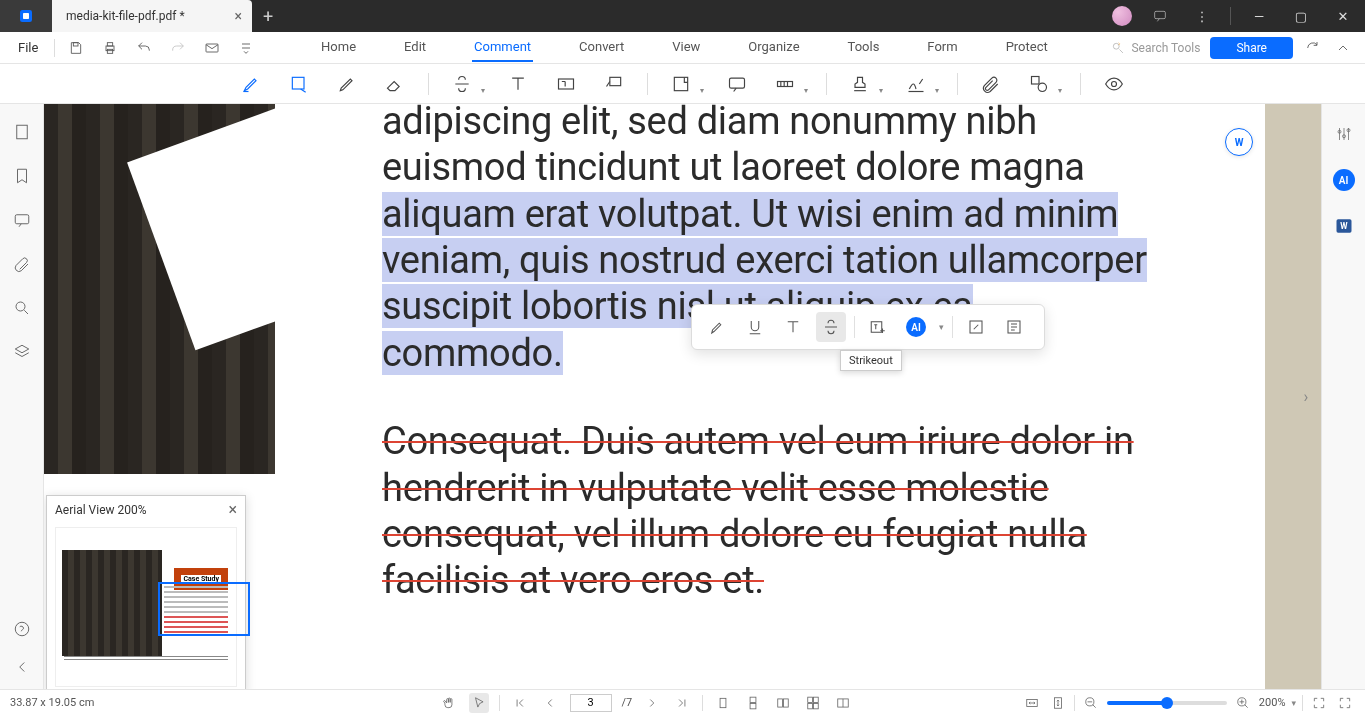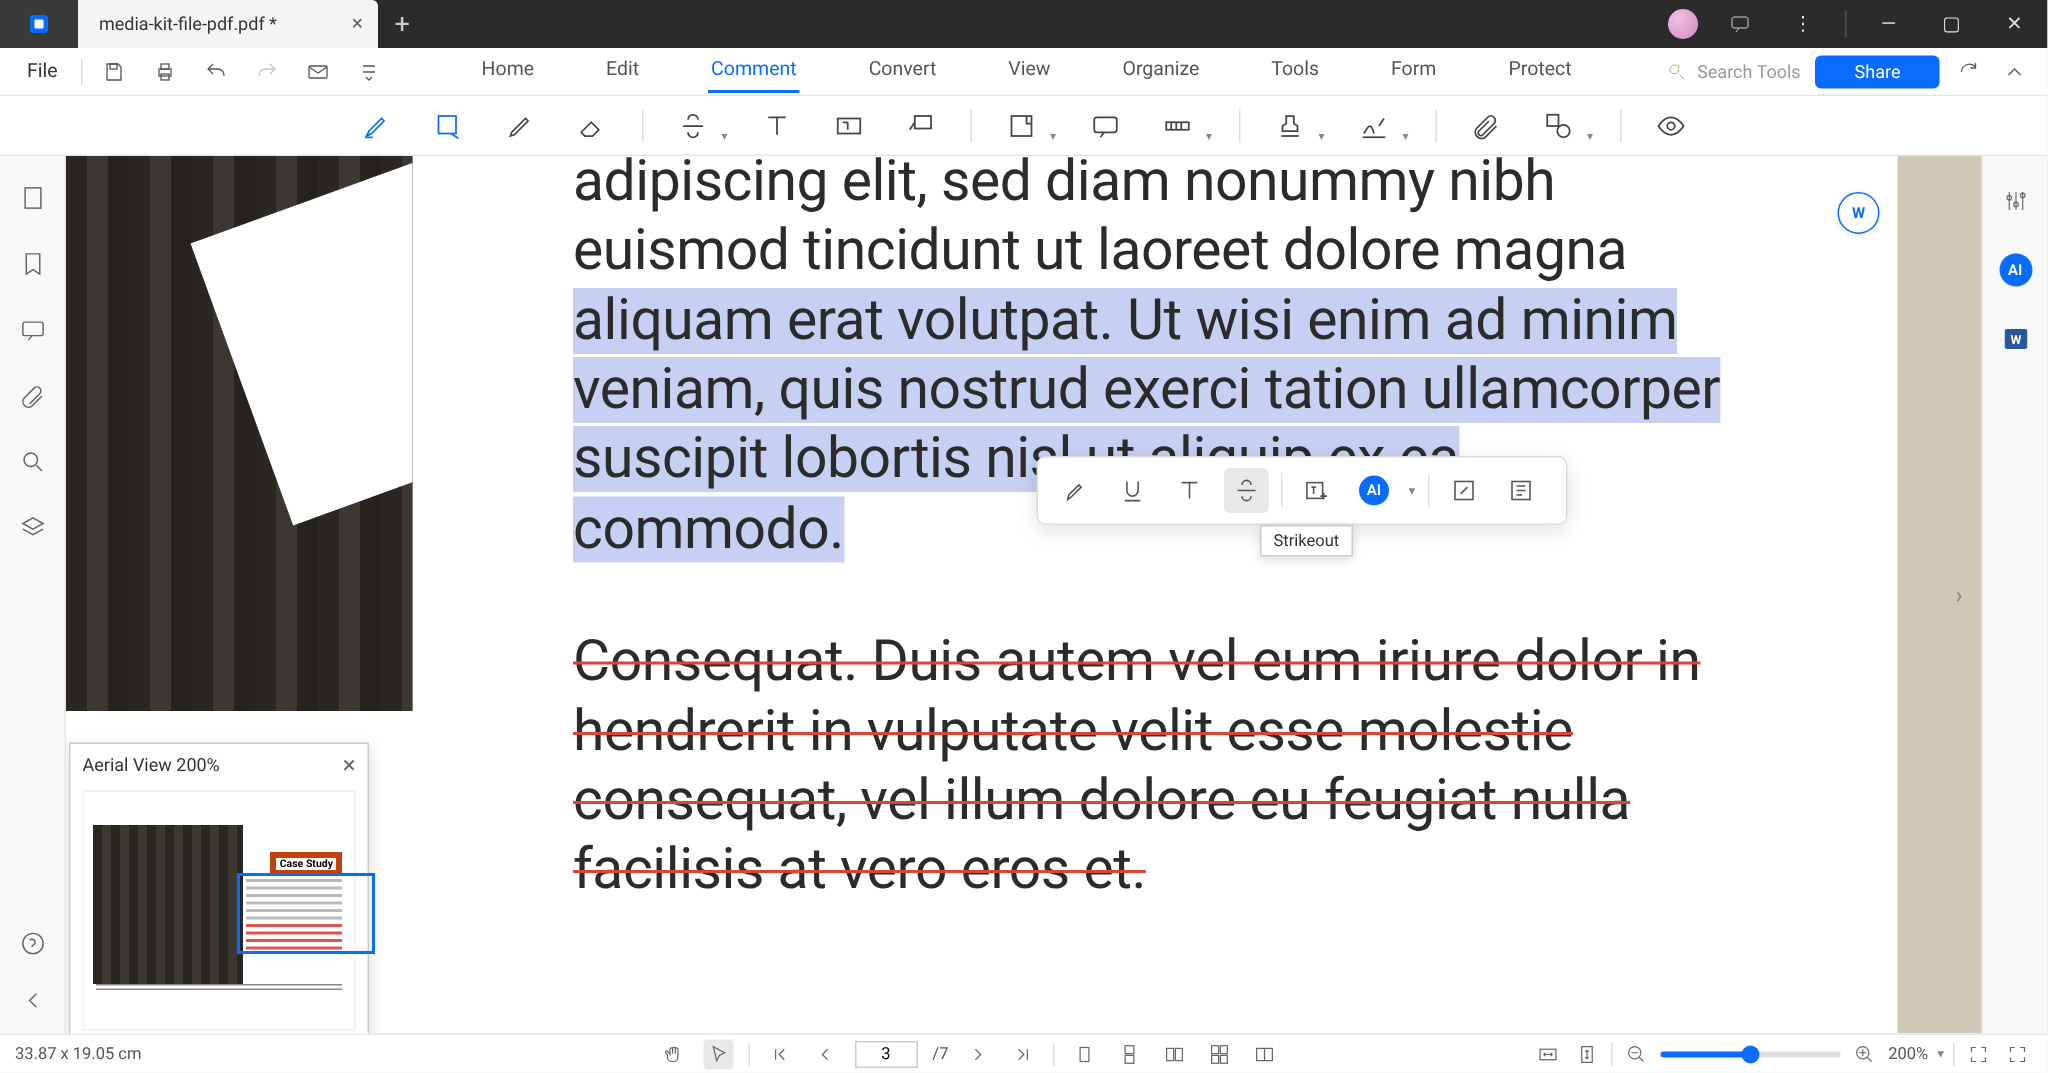--- a/index.html
+++ b/index.html
@@ -67,21 +67,21 @@
   .ft-sep { width:1px; height:22px; background:#e0e0e0; }
   .ft-ai { width:20px; height:20px; border-radius:50%; background:#0a6cff; color:#fff; font-size:10px; font-weight:600; display:flex; align-items:center; justify-content:center; }
   .tooltip { position:absolute; left:796px; top:246px; background:#fff; border:1px solid #ccc; padding:3px 8px; font-size:11px; color:#333; box-shadow:0 2px 6px rgba(0,0,0,.15); }
 
   
   .aerial { position:absolute; left:2px; bottom:-4px; width:200px; height:198px; background:#fff; border:1px solid #ccc; box-shadow:0 2px 10px rgba(0,0,0,.15); }
   .aerial-hdr { display:flex; justify-content:space-between; align-items:center; padding:4px 8px; font-size:12px; color:#333; }
   .aerial-hdr .ax { font-size:16px; color:#666; cursor:pointer; }
   .aerial-thumb { margin:4px 8px 8px 8px; height:160px; background:#fff; position:relative; border:1px solid #eee; }
   .aerial-thumb .mini-barn { position:absolute; left:6px; top:22px; width:100px; height:106px; background: repeating-linear-gradient(90deg,#2a2622 0 6px,#3c3730 6px 12px); }
-  .aerial-thumb .mini-title { position:absolute; right:8px; top:40px; font-size:7px; font-weight:700; border:4px solid #c2410c; padding:0 2px; }
+  .aerial-thumb .mini-title { position:absolute; right:8px; top:40px; font-size:7px; font-weight:700; border:7px solid #c2410c; padding:0 2px; }
   .aerial-thumb .mini-lines { position:absolute; right:8px; top:58px; left:108px; }
   .aerial-thumb .mini-lines div { height:2px; background:#bbb; margin-bottom:3px; }
   .aerial-thumb .mini-lines div.red { background:#d55; }
   .aerial-thumb .viewport-box { position:absolute; left:102px; top:54px; width:92px; height:54px; border:2px solid #0a6cff; }
   .aerial-thumb .mini-bot { position:absolute; left:8px; right:8px; bottom:22px; height:8px; }
   .aerial-thumb .mini-bot div{height:1px; background:#888; margin-bottom:2px;}
 
   
   .rightbar { width:44px; background:#f8f8f8; border-left:1px solid #e5e5e5; display:flex; flex-direction:column; align-items:center; padding-top:18px; gap:22px; }
   .rb-icon { width:24px; height:24px; display:flex; align-items:center; justify-content:center; cursor:pointer; }

